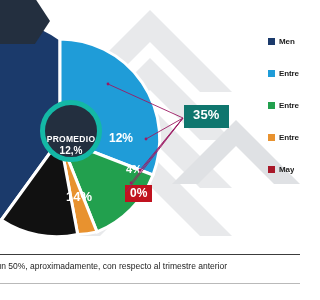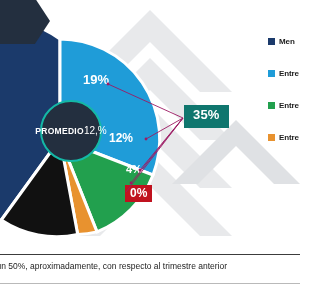--- a/index.html
+++ b/index.html
@@ -27,25 +27,25 @@
     color:#ffffff;font-size:8px;font-weight:bold;line-height:12px;
     letter-spacing:.2px;
   }
 
   
   .donut-wrap{position:absolute;left:-54px;top:25px;width:228px;height:228px;z-index:3;}
   .donut-svg{position:absolute;inset:0;}
 
   .hub{
     position:absolute;left:40px;top:100px;width:62px;height:62px;border-radius:50%;
-    background:#232f3f;border:2px solid #14b8a6;box-sizing:border-box;z-index:5;
-    display:flex;flex-direction:row;align-items:center;justify-content:center;
+    background:#232f3f;border:5px solid #14b8a6;box-sizing:border-box;z-index:5;
+    display:flex;flex-direction:column;align-items:center;justify-content:flex-end;
   }
   .hub-title{color:#fff;font-size:8.5px;font-weight:bold;letter-spacing:.3px;line-height:11px;}
-  .hub-val{color:#fff;font-size:10px;font-weight:normal;line-height:12px;}
+  .hub-val{color:#fff;font-size:10px;font-weight:bold;line-height:12px;}
 
   
   .slice-lab{position:absolute;z-index:5;font-weight:bold;color:#ffffff;}
   .lab-19{left:83px;top:72px;font-size:13px;}
   .lab-12{left:109px;top:131px;font-size:12px;}
   .lab-4{left:126px;top:163px;font-size:11px;}
   .lab-14{left:66px;top:189px;font-size:13px;}
   .lab-0{
     left:125px;top:185px;font-size:12px;background:#c0121f;
     padding:1px 5px 2px 5px;color:#fff;
@@ -116,24 +116,24 @@
         <path d="M114,114 L131.7,209.5 A100,100 0 0,1 55.3,195.0 Z" fill="#111111"></path>
       </g>
     </svg>
   </div>
 
   <div class="hub">
     <div class="hub-title">PROMEDIO</div>
     <div class="hub-val">12,%</div>
   </div>
 
-  <div class="slice-lab lab-19">19%</div>
   <div class="slice-lab lab-12">12%</div>
   <div class="slice-lab lab-4">4%</div>
   <div class="slice-lab lab-0">0%</div>
+  <div class="slice-lab lab-14">14%</div>
 
   <svg class="leaders" viewBox="0 0 300 300">
     <g stroke="#9c1a63" stroke-width="0.9" fill="none">
       <line x1="183" y1="118" x2="108" y2="84"></line>
       <line x1="183" y1="118" x2="146" y2="139"></line>
       <line x1="183" y1="118" x2="140" y2="170"></line>
       <line x1="183" y1="118" x2="131" y2="183"></line>
       <line x1="183" y1="118" x2="126" y2="192"></line>
     </g>
     <g fill="#9c1a63">
@@ -166,19 +166,23 @@
       <span class="leg-txt">Entre</span>
     </div>
     <div class="leg-row">
       <span class="leg-sw" style="background:#22a04e"></span>
       <span class="leg-txt">Entre</span>
     </div>
     <div class="leg-row">
       <span class="leg-sw" style="background:#e8922f"></span>
       <span class="leg-txt">Entre</span>
     </div>
+    <div class="leg-row">
+      <span class="leg-sw" style="background:#a81829"></span>
+      <span class="leg-txt">May</span>
+    </div>
   </div>
 
   <div class="foot-rule"></div>
   <div class="foot-txt">inuyó en un 50%, aproximadamente, con respecto al trimestre anterior</div>
   <div class="foot-rule2"></div>
 
 </div>
 
 </body></html>

